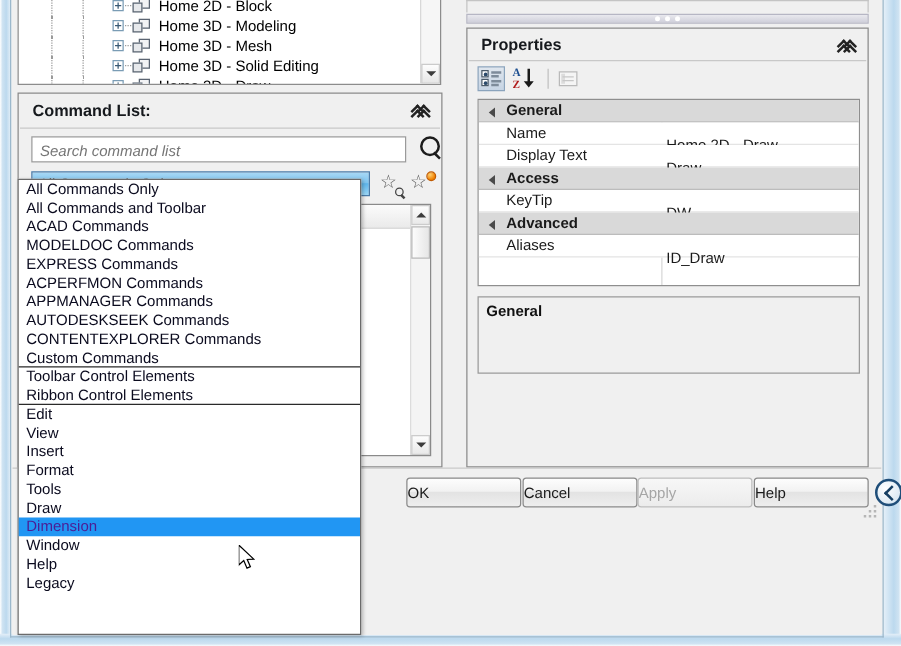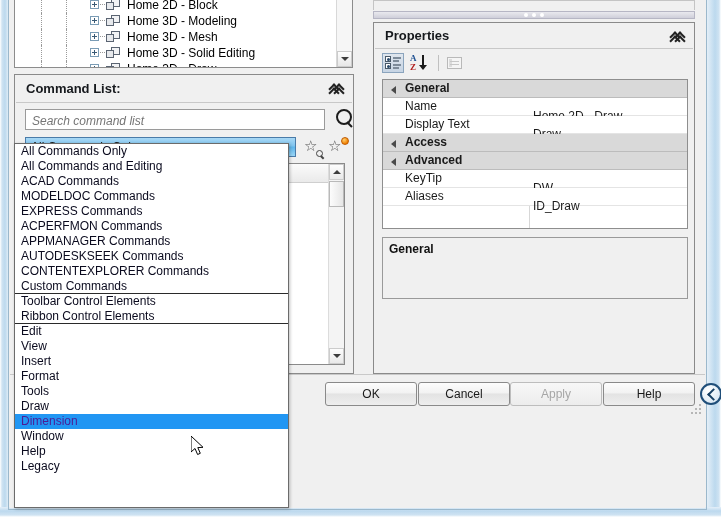--- a/index.html
+++ b/index.html
@@ -433,21 +433,21 @@
   }
 
   
   .btn-row { position:absolute; left:0px; top:382px; width:695px; height:34px; }
   .dlg-btn {
     position:absolute; top:0; width:92px; height:24px;
     background: linear-gradient(to bottom,#fdfdfd 0%,#f2f2f2 45%,#e3e3e3 50%,#eeeeee 100%);
     border:1px solid #8a8a8a; border-radius:3px;
     box-sizing:border-box;
     font-size:12px; color:#1a1a1a;
-    text-align:center; line-height:22px;
+    line-height:22px;
     cursor:default;
   }
   .dlg-btn.disabled { color:#a6a6a6; border-color:#bdbdbd;
     background: linear-gradient(to bottom,#f7f7f7,#ececec); }
   .dlg-btn.b1 { left:315px; }
   .dlg-btn.b2 { left:408px; }
   .dlg-btn.b3 { left:500px; }
   .dlg-btn.b4 { left:593px; }
 
   .back-btn {
@@ -607,21 +607,21 @@
             <div class="sb-thumb"></div>
             <div class="sb-btn bot">
                 <span class="tri-down"></span>
               </div>
           </div>
         </div>
       </div>
 
       <div class="dropdown">
         <div class="dd-item">All Commands Only</div>
-        <div class="dd-item">All Commands and Editing</div>
+        <div class="dd-item">All Commands and Toolbar</div>
         <div class="dd-item">ACAD Commands</div>
         <div class="dd-item">MODELDOC Commands</div>
         <div class="dd-item">EXPRESS Commands</div>
         <div class="dd-item">ACPERFMON Commands</div>
         <div class="dd-item">APPMANAGER Commands</div>
         <div class="dd-item">AUTODESKSEEK Commands</div>
         <div class="dd-item">CONTENTEXPLORER Commands</div>
         <div class="dd-item sep-after">Custom Commands</div>
         <div class="dd-item">Toolbar Control Elements</div>
         <div class="dd-item sep-after">Ribbon Control Elements</div>
@@ -710,28 +710,28 @@
           </div>
           <div class="grid-row kv">
             <span class="k">Display Text</span>
             <span class="v">Draw</span>
           </div>
 
           <div class="grid-row cat">
             <span class="tri"></span>
             <span class="cat-label">Access</span>
           </div>
+          <div class="grid-row kv">
+            <span class="k">KeyTip</span>
+            <span class="v">DW</span>
+          </div>
+
           <div class="grid-row cat">
             <span class="tri"></span>
             <span class="cat-label">Advanced</span>
-          </div>
-
-          <div class="grid-row kv">
-            <span class="k">KeyTip</span>
-            <span class="v">DW</span>
           </div>
           <div class="grid-row kv">
             <span class="k">Aliases</span>
             <span class="v">ID_Draw</span>
           </div>
         </div>
 
         <div class="descbox">
           <span class="dtitle">General</span>
         </div>

